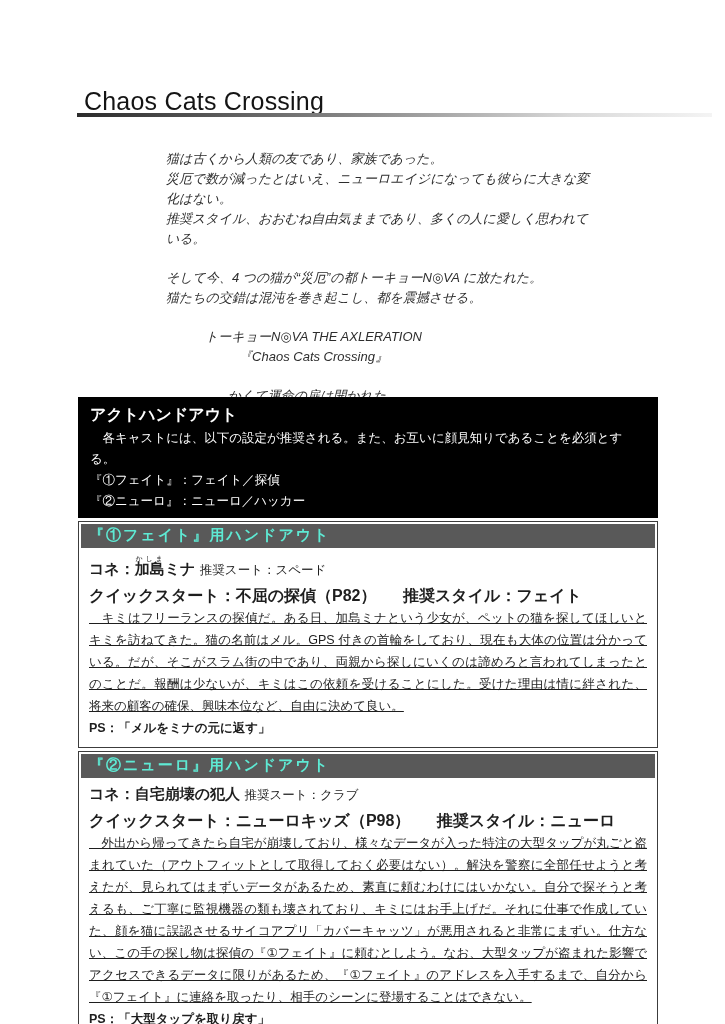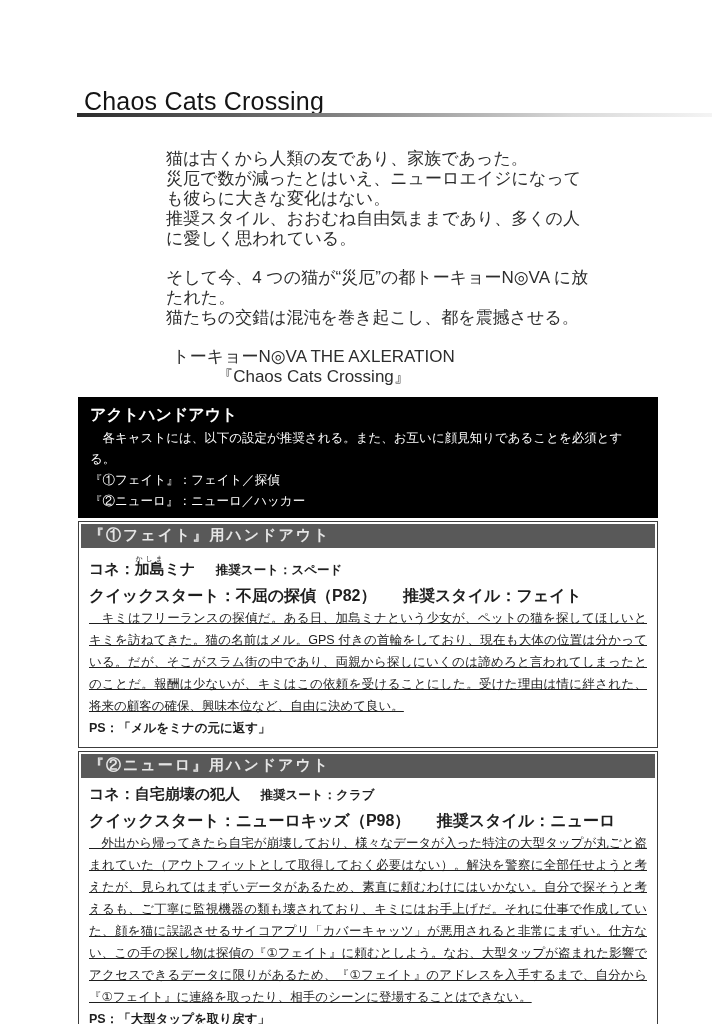--- a/index.html
+++ b/index.html
@@ -14,21 +14,21 @@
   .doc-title{
     position:absolute;left:84px;top:70px;
     font-size:25px;font-weight:400;color:#141414;letter-spacing:0.2px;
   }
   .title-rule{
     position:absolute;left:77px;top:113px;width:635px;height:4px;
     background:linear-gradient(to right,#2b2b2b 0%,#8a8a8a 45%,#d9d9d9 78%,#f4f4f4 100%);
   }
 
   
-  .intro{position:absolute;left:0;top:149px;width:595px;font-size:17px;line-height:20px;color:#2d2d2d;}
+  .intro{position:absolute;left:0;top:149px;width:595px;font-size:13px;line-height:20px;color:#2d2d2d;font-style:italic;}
   .intro .line{padding-left:166px;}
   .intro .spacer{height:19px;}
   .intro .centered{text-align:center;position:relative;left:16px;padding-left:0;}
 
   
   .boxes{position:absolute;left:78px;top:397px;width:580px;}
 
   .act-box{
     box-sizing:border-box;width:100%;min-height:90px;
     background:#000000;color:#ffffff;
@@ -42,31 +42,31 @@
   }
 
   .handout{
     box-sizing:border-box;width:100%;
     border:1px solid #3c3c3c;background:#ffffff;
     padding:2px;margin-bottom:3px;
   }
   .handout-1{min-height:172px;}
   .handout-2{min-height:237px;}
   .handout-header{
-    background:#595959;color:#e5e5e5;
+    background:#595959;color:#5eead4;
     font-family:"Liberation Serif","DejaVu Serif",serif;
     font-weight:700;font-size:15px;line-height:21px;
     letter-spacing:2px;padding:1px 8px 2px;
   }
   .handout-content{padding:0 8px 6px;color:#1e1e1e;}
 
   .kone-line{margin-top:7px;line-height:1.1;}
   .kone-main{font-size:15px;font-weight:700;}
   ruby rt{font-size:7px;font-weight:400;letter-spacing:1px;}
-  .suit{font-size:12.5px;font-weight:700;margin-left:16px;}
+  .suit{font-size:12.5px;font-weight:400;}
 
   .quick-line{margin-top:9px;font-size:16px;font-weight:700;line-height:17px;}
   .style-part{margin-left:22px;}
 
   .body-text{margin:3px 0 0;font-size:12.5px;line-height:22px;text-align:justify;text-decoration:underline;}
   .ps-line{font-size:12.5px;font-weight:700;line-height:22px;}
 </style>
 </head>
 <body>
 

